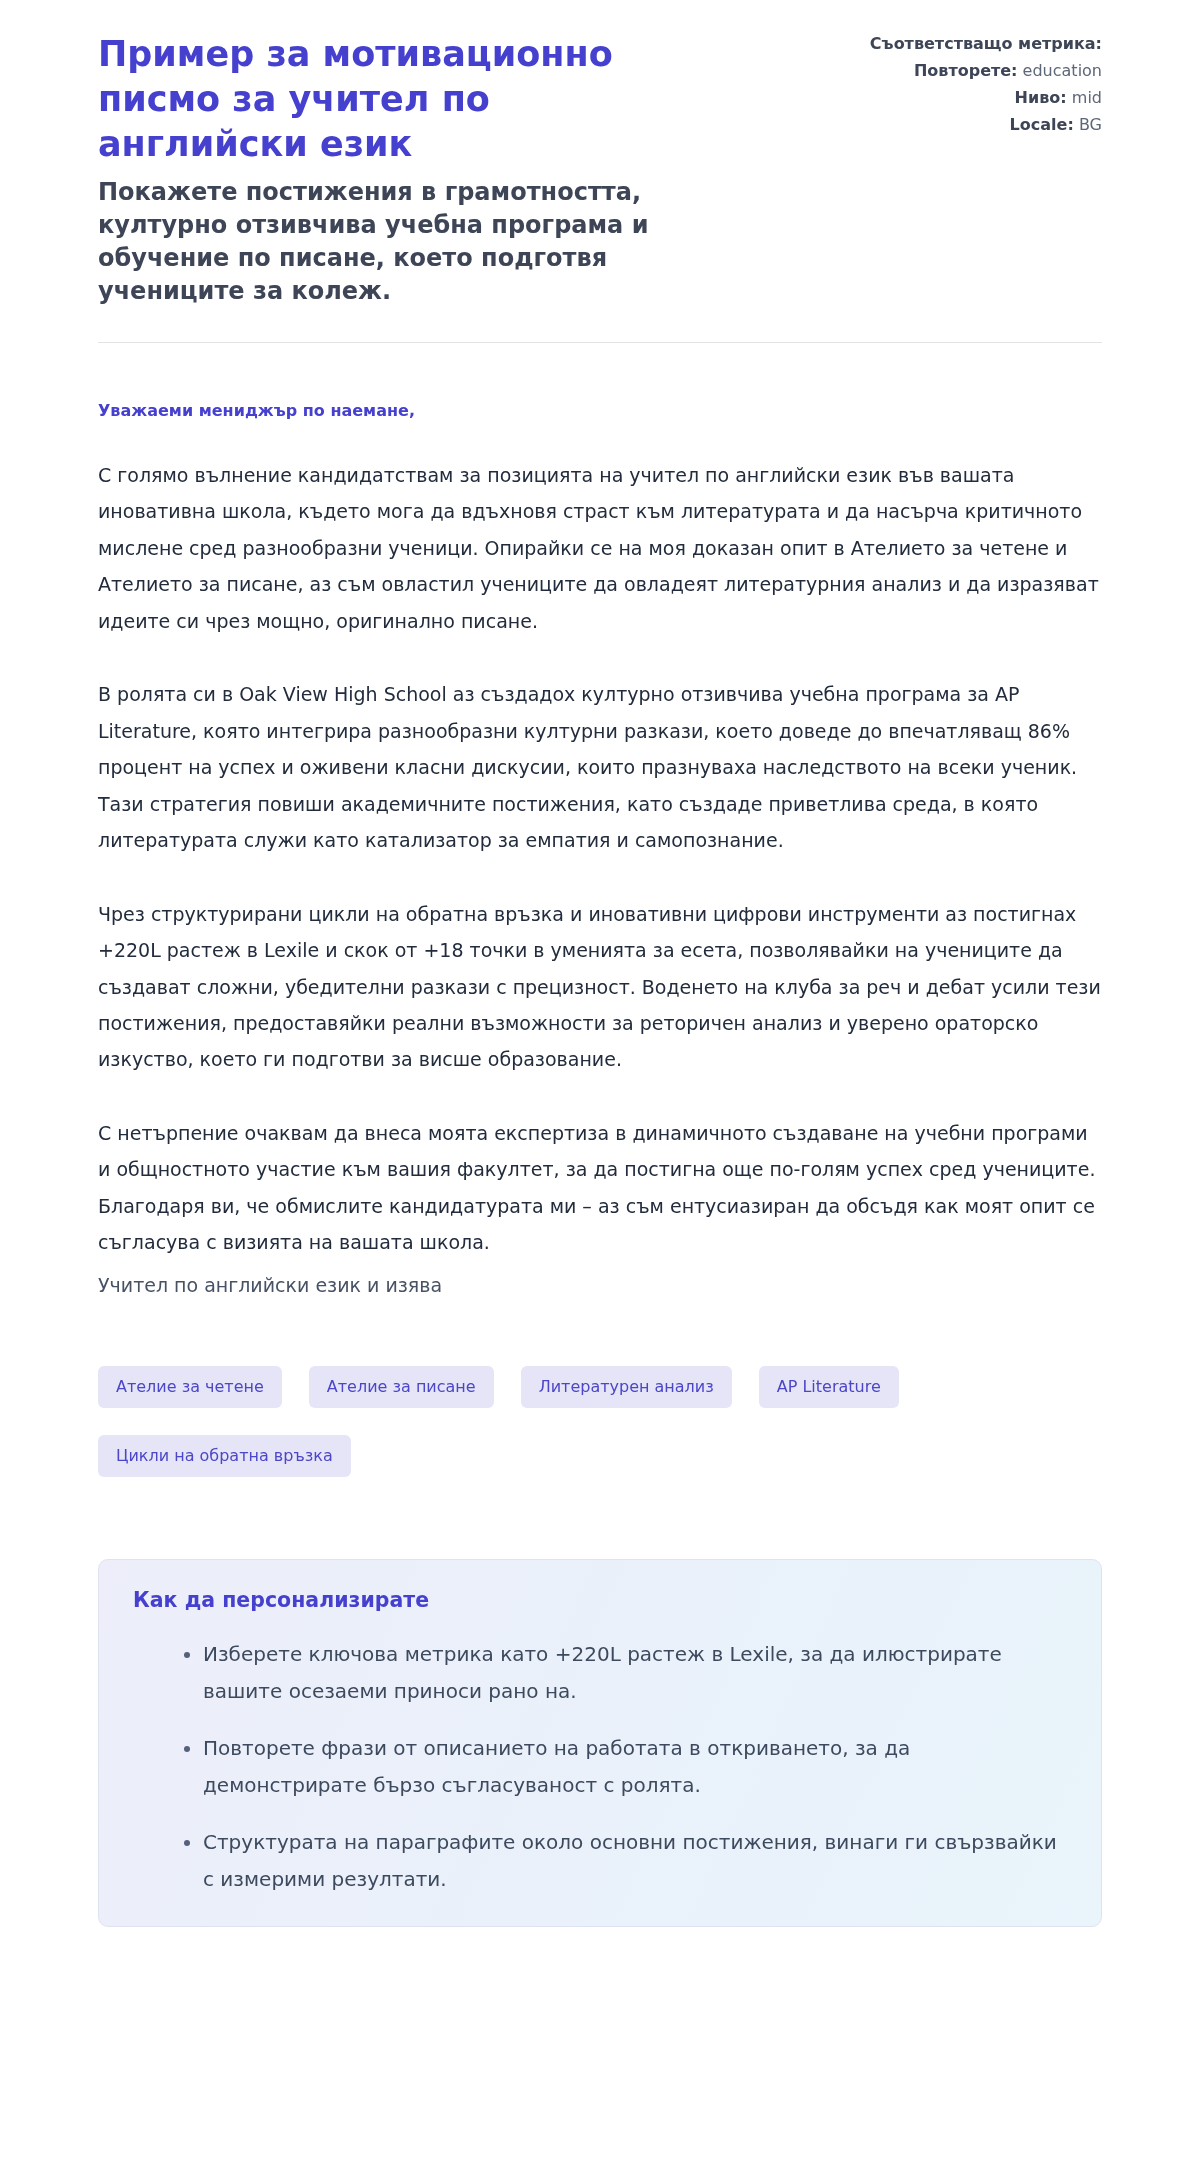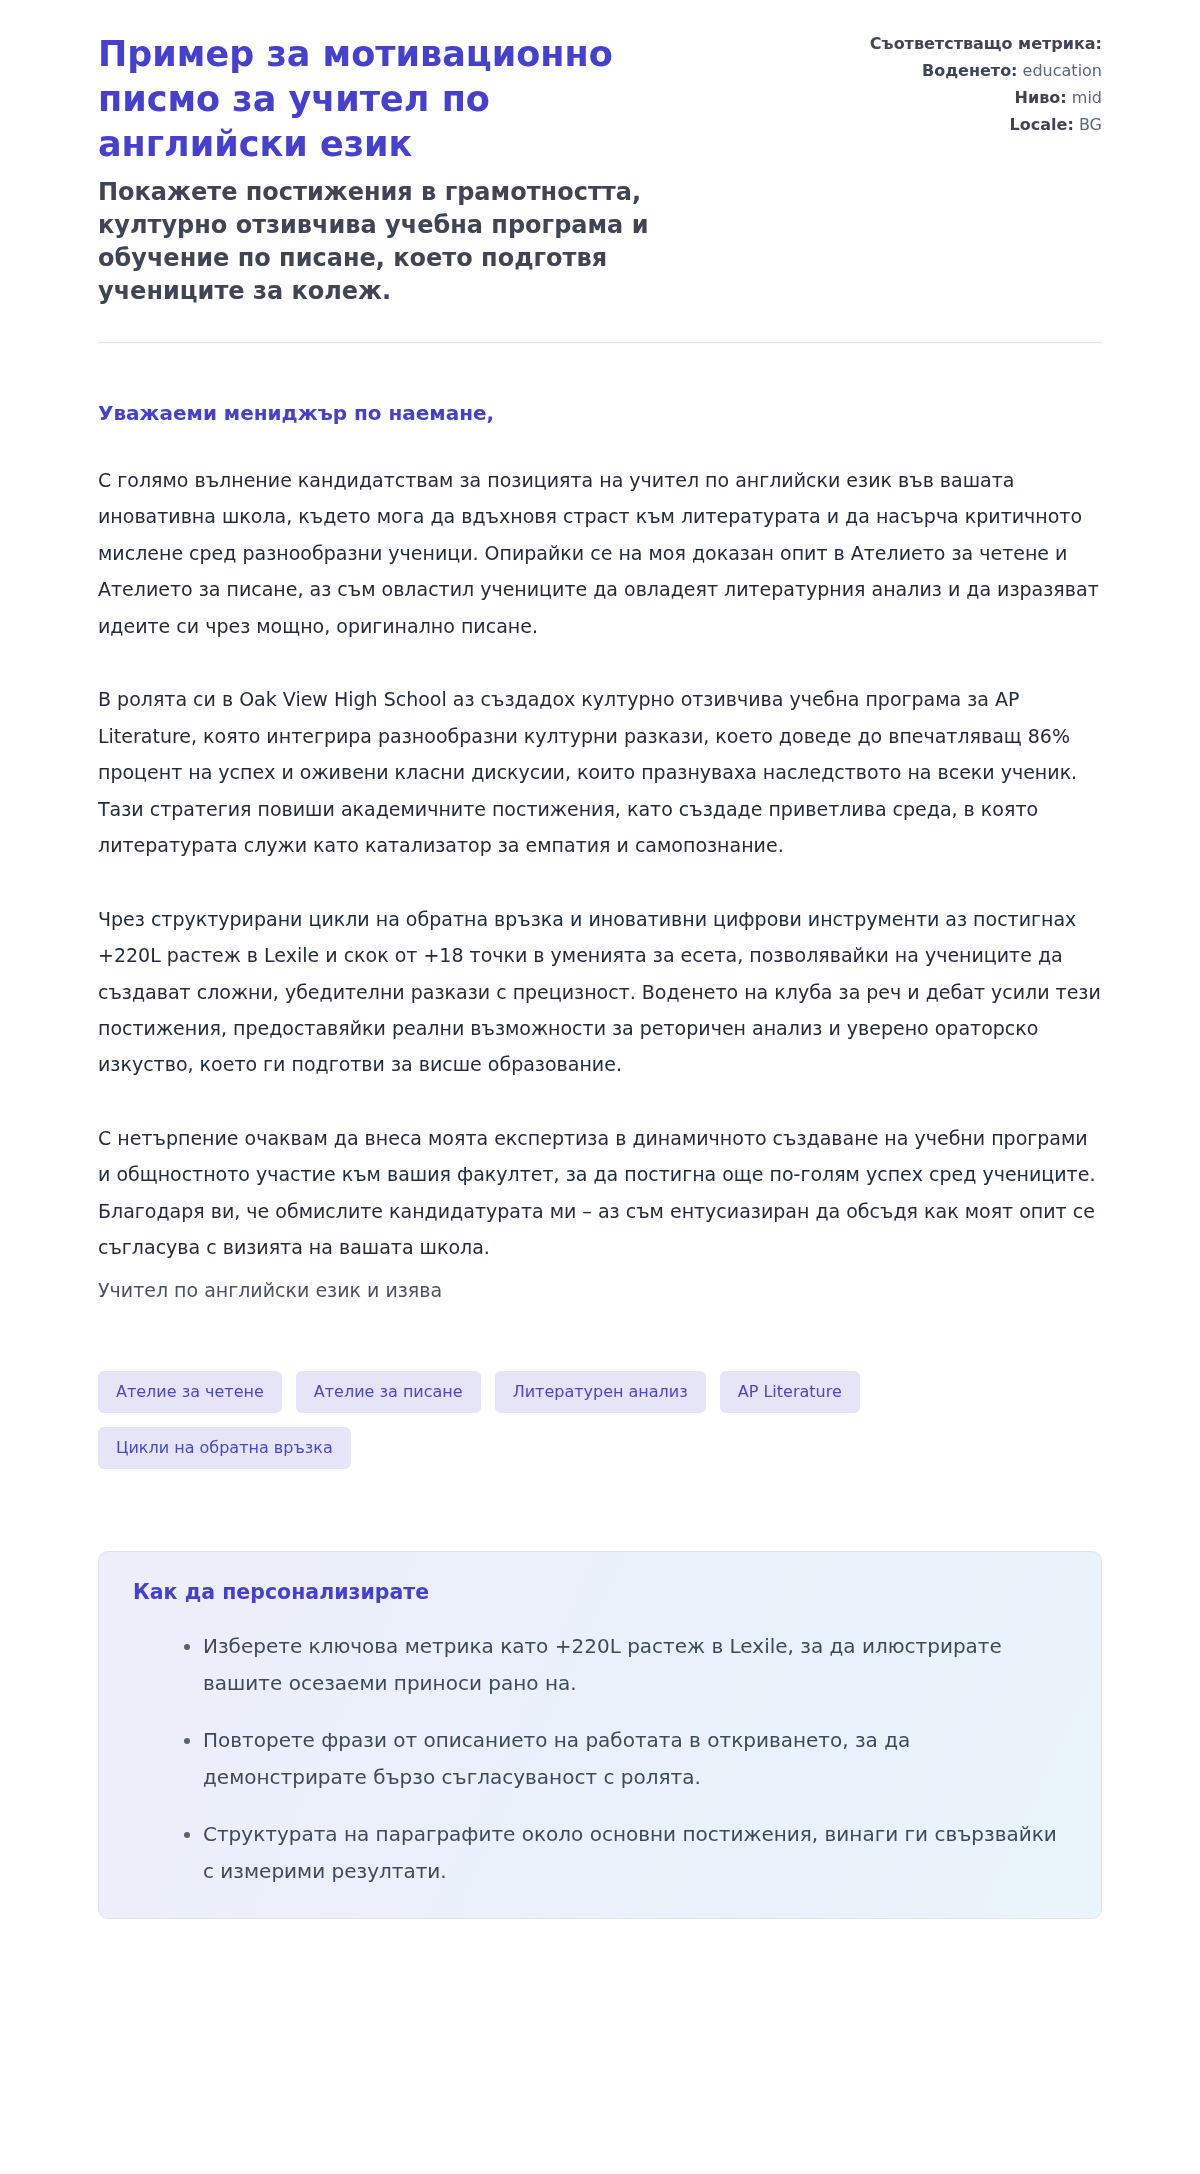--- a/index.html
+++ b/index.html
@@ -59,21 +59,21 @@
   .meta-row.block .meta-label{display:block;}
   hr.divider{
     border:none;
     border-top:1px solid #e4e4e6;
     margin:34px 0 0;
   }
   
   .greeting{
     color:var(--accent);
     font-weight:bold;
-    font-size:20px;
+    font-size:16px;
     margin:58px 0 0;
   }
   .para{
     font-size:19px;
     line-height:1.92;
     color:#222c3d;
     margin:37px 0 0;
   }
   .sig-name{
     margin:72px 0 0;
@@ -83,21 +83,21 @@
   }
   .sig-role{
     margin:13px 0 0;
     font-size:19px;
     color:#475265;
   }
   
   .tags{
     display:flex;
     flex-wrap:wrap;
-    gap:14px;
+    gap:27px;
     margin-top:70px;
   }
   .tag{
     display:inline-block;
     background:var(--chip-bg);
     color:var(--chip-text);
     font-size:16px;
     line-height:1;
     padding:13px 18px;
     border-radius:6px;
@@ -139,21 +139,21 @@
   <header class="header">
     <div class="header-left">
       <h1 class="title">Пример за мотивационно писмо за учител по английски език</h1>
       <p class="subtitle">Покажете постижения в грамотността, културно отзивчива учебна програма и обучение по писане, което подготвя учениците за колеж.</p>
     </div>
     <aside class="meta">
       <div class="meta-row block">
         <span class="meta-label">Съответстващо метрика:</span>
       </div>
       <div class="meta-row">
-        <span class="meta-label">Воденето:</span>
+        <span class="meta-label">Повторете:</span>
         <span class="meta-value">education</span>
       </div>
       <div class="meta-row">
         <span class="meta-label">Ниво:</span>
         <span class="meta-value">mid</span>
       </div>
       <div class="meta-row">
         <span class="meta-label">Locale:</span>
         <span class="meta-value">BG</span>
       </div>

